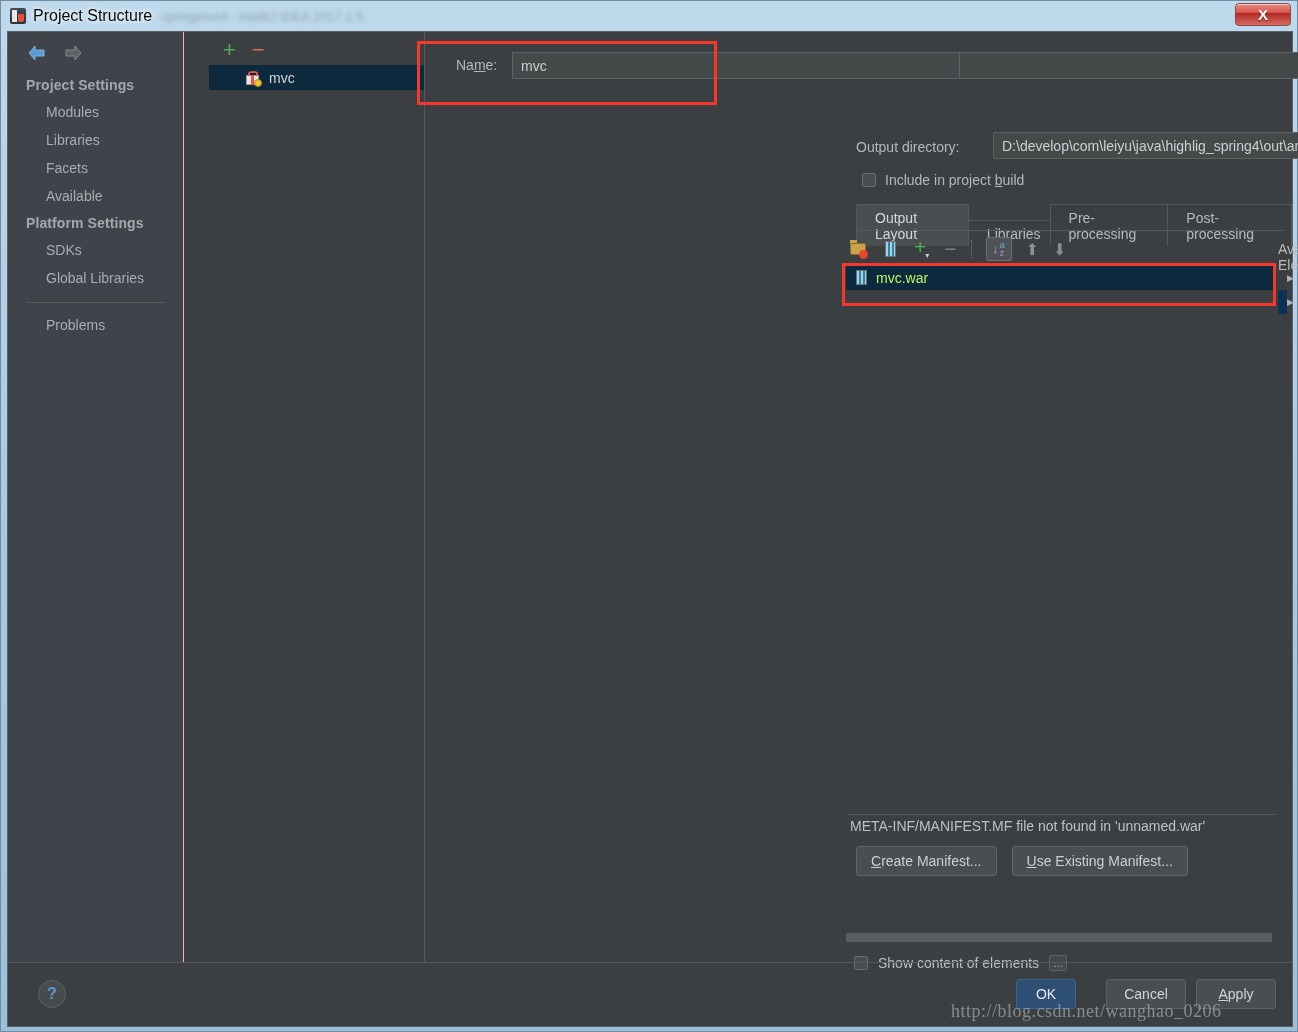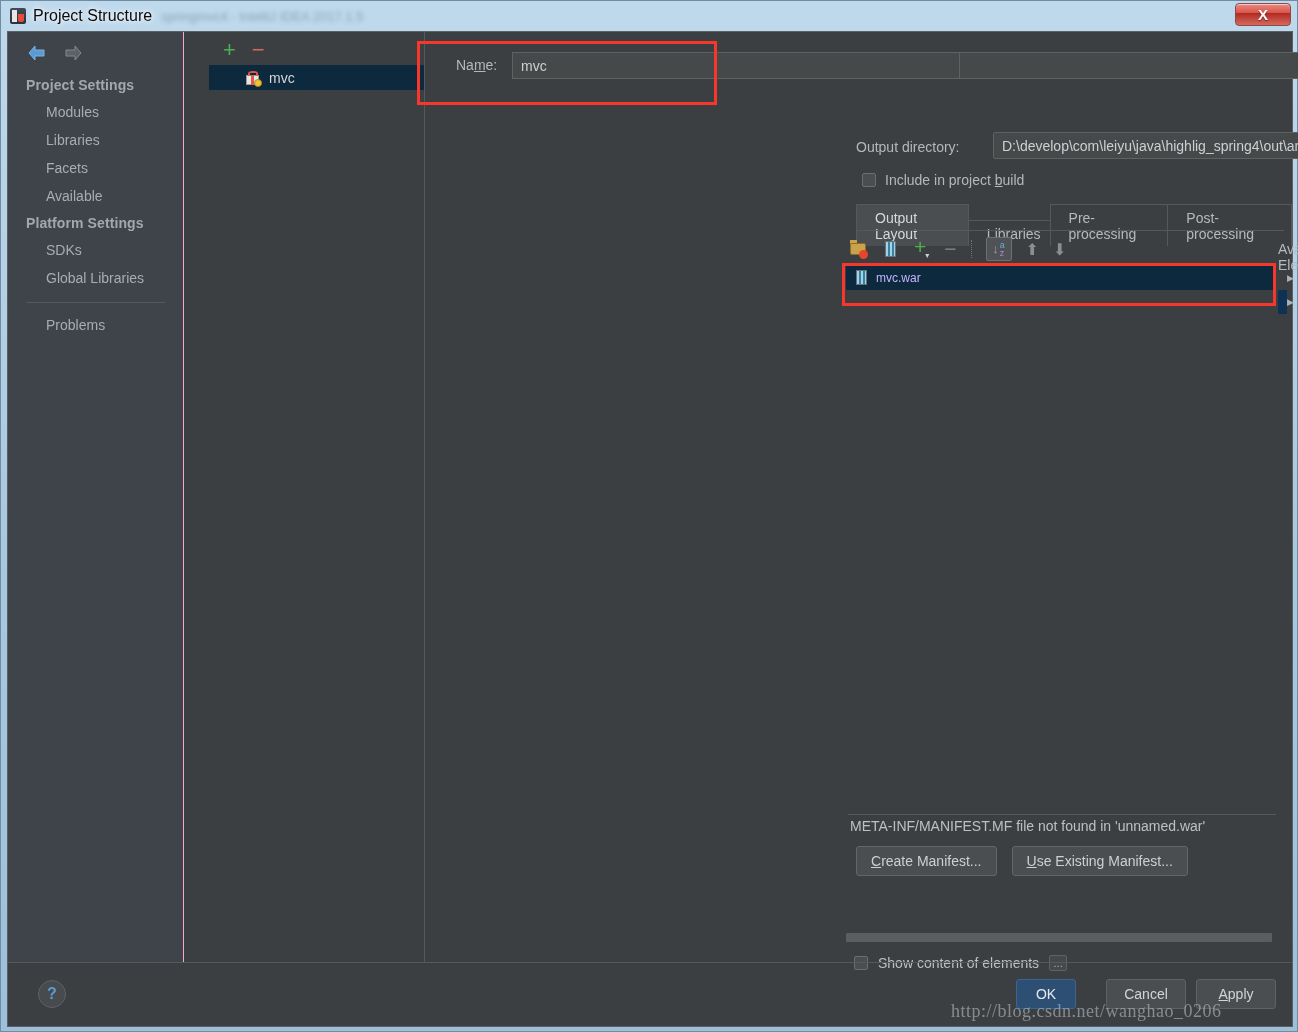--- a/index.html
+++ b/index.html
@@ -180,21 +180,21 @@
 
   
   #left-tree {
     position: absolute; left: 420px; top: 234px; width: 430px; height: 546px;
     background: #3c3f41;
   }
   #tree-sel {
     position: absolute; left: 0; top: 0; width: 430px; height: 24px;
     background: #0d293e; display: flex; align-items: center; gap: 7px; padding-left: 9px;
   }
-  #tree-sel .lbl { font-size: 12px; color: #c4b5fd; }
+  #tree-sel .lbl { font-size: 14px; color: #bef264; }
 
   #right-tree {
     position: absolute; left: 852px; top: 234px; right: 8px; height: 546px;
   }
   .tnode { display: flex; align-items: center; gap: 7px; height: 24px; padding-left: 9px; }
   .tnode.sel { background: #0d3254; }
   .tnode .tri { color: #aeb2b6; font-size: 9px; width: 9px; }
 
   
   #manifest-sep { position: absolute; left: 422px; top: 782px; width: 428px; height: 1px; background: #55595c; }

